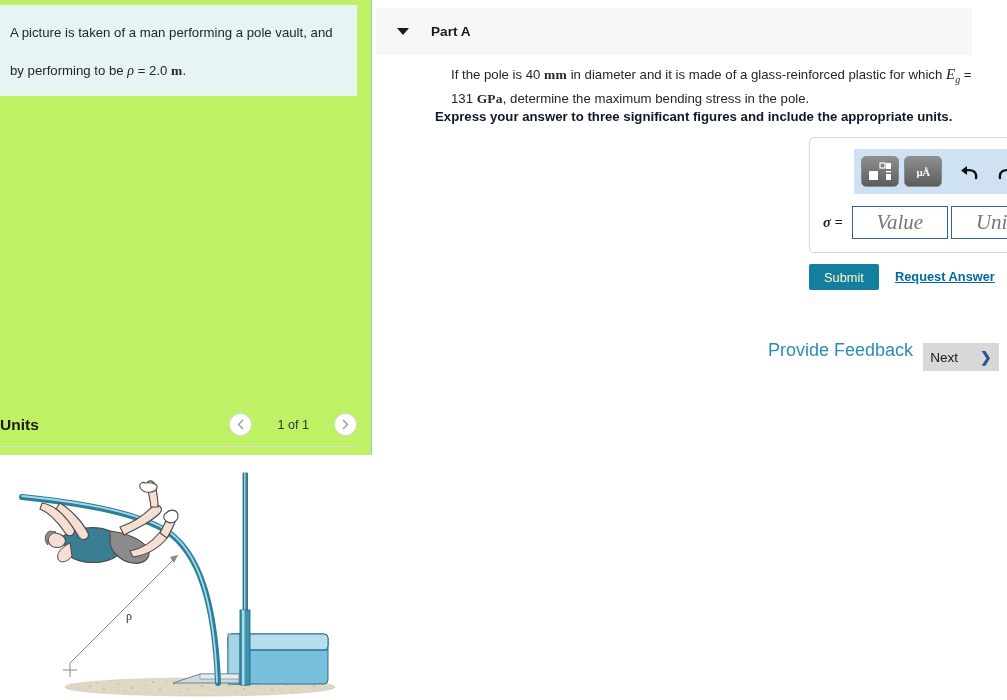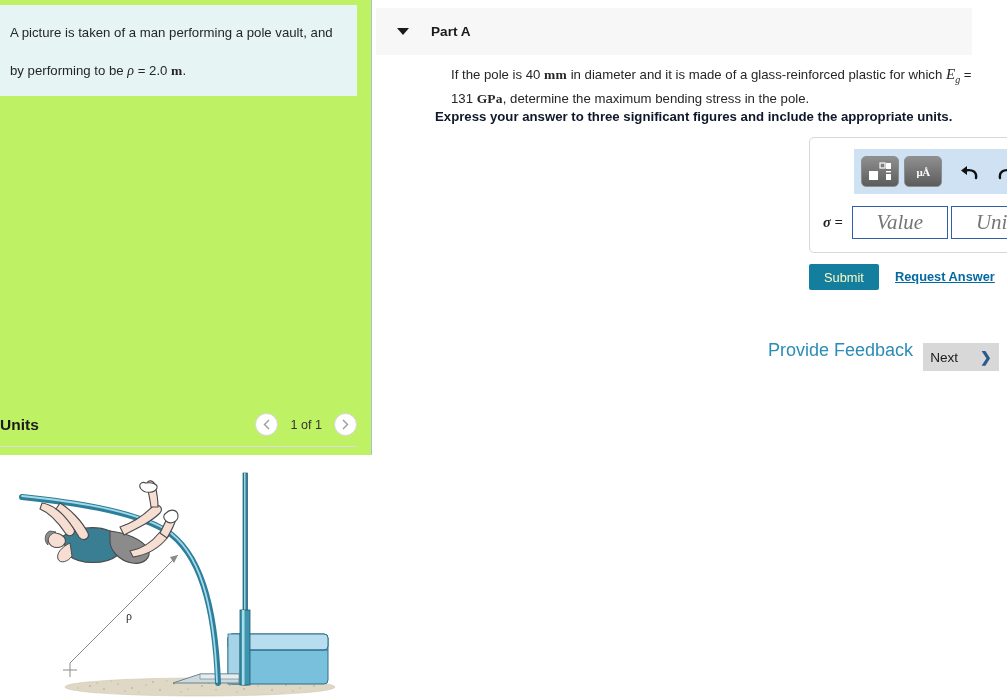--- a/index.html
+++ b/index.html
@@ -49,21 +49,21 @@
     position: absolute; left: 0; top: 407px;
     width: 357px; height: 40px;
     border-bottom: 1px solid #dcdcdc;
   }
   #figure-title {
     position: absolute; left: 0; top: 9px;
     font-size: 15.5px; font-weight: bold; color: #1a1a1a;
   }
   #figure-nav {
     position: absolute; right: 0; top: 6px;
-    display: flex; align-items: center; gap: 12px;
+    display: flex; align-items: center; gap: 25px;
   }
   .navcircle {
     width: 23px; height: 23px; border-radius: 50%;
     border: 1px solid #d5d5d5; background: #fff;
     display:flex; align-items:center; justify-content:center;
     color:#9a9a9a; font-size: 12px; cursor: pointer;
     line-height: 1;
   }
   #figure-counter { font-size: 12.6px; color: #333; }
 

